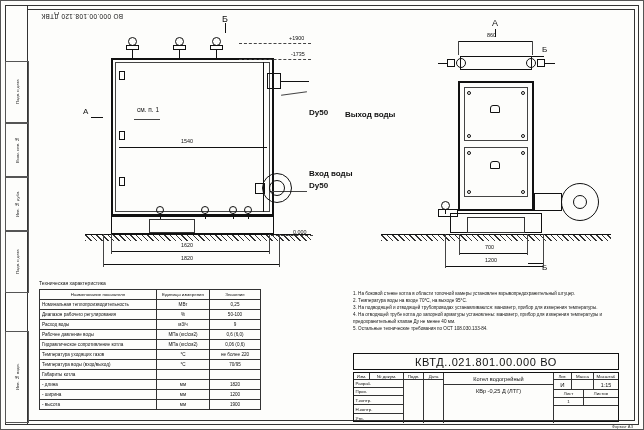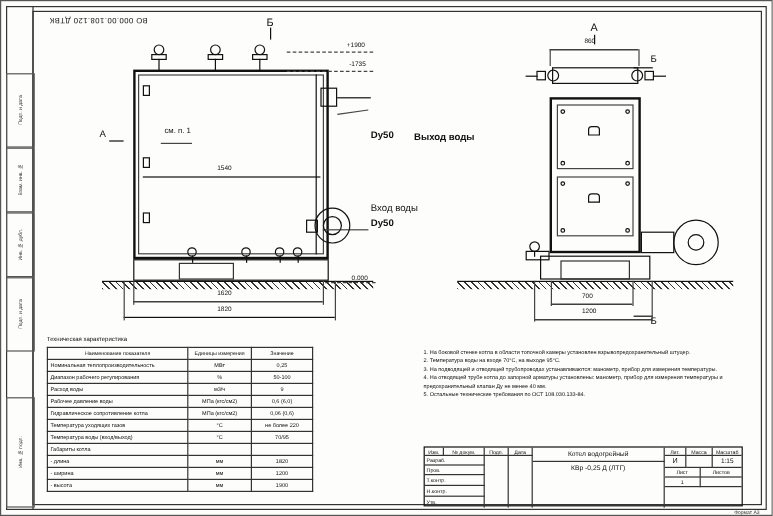--- a/index.html
+++ b/index.html
@@ -176,21 +176,21 @@
   <div class="box" style="left:118px;top:130px;width:6px;height:9px;"></div>
   <div class="box" style="left:118px;top:176px;width:6px;height:9px;"></div>
   <div class="ln lnv" style="left:262px;top:61px;height:150px;"></div>
 
   <div class="box" style="left:266px;top:72px;width:14px;height:16px;"></div>
   <div class="ln lnh" style="left:280px;top:80px;width:28px;"></div>
   <div class="lbl" style="left:308px;top:109px;font-weight:bold;font-size:8px;margin-left:36px;">Выход воды</div>
   <div class="lbl" style="left:308px;top:107px;font-weight:bold;font-size:8px;">Dy50</div>
   <div class="ln lnh thin" style="left:280px;top:92px;width:26px;transform:rotate(-8deg);"></div>
 
-  <div class="lbl" style="left:308px;top:168px;font-weight:normal;font-size:8px;">Вход воды</div>
+  <div class="lbl" style="left:308px;top:168px;font-weight:bold;font-size:8px;">Вход воды</div>
   <div class="lbl" style="left:308px;top:180px;font-weight:bold;font-size:8px;">Dy50</div>
   <div class="ln lnh thin" style="left:268px;top:190px;width:38px;"></div>
 
   <div class="circ" style="left:261px;top:172px;width:30px;height:30px;"></div>
   <div class="circ" style="left:268px;top:179px;width:16px;height:16px;"></div>
   <div class="box" style="left:254px;top:182px;width:10px;height:11px;"></div>
 
   <div class="box" style="left:110px;top:215px;width:163px;height:18px;"></div>
   <div class="box" style="left:148px;top:218px;width:46px;height:14px;border-color:#333;"></div>
 
@@ -343,20 +343,21 @@
     </table>
 
   <div class="notes">
     <div>1. На боковой стенке котла в области топочной камеры установлен взрывопредохранительный штуцер.</div>
     <div>2. Температура воды на входе 70°С, на выходе 95°С.</div>
     <div>3. На подводящей и отводящей трубопроводах устанавливаются: манометр, прибор для измерения температуры.</div>
     <div>4. На отводящей трубе котла до запорной арматуры установлены: манометр, прибор для измерения температуры и предохранительный клапан Ду не менее 40 мм.</div>
     <div>5. Остальные технические требования по ОСТ 108.030.133-84.</div>
   </div>
 
+  <div class="maincode">КВТД..021.801.00.000 ВО</div>
 
   <div class="titleblock">
     <div class="tb-grid">
 
       <div class="tb-cell tb-center" style="left:0;top:0;width:16px;height:7px;">Изм.</div>
       <div class="tb-cell tb-center" style="left:16px;top:0;width:34px;height:7px;">№ докум.</div>
       <div class="tb-cell tb-center" style="left:50px;top:0;width:20px;height:7px;">Подп.</div>
       <div class="tb-cell tb-center" style="left:70px;top:0;width:20px;height:7px;">Дата</div>
 
       <div class="tb-cell" style="left:0;top:7px;width:50px;height:8px;">Разраб.</div>

